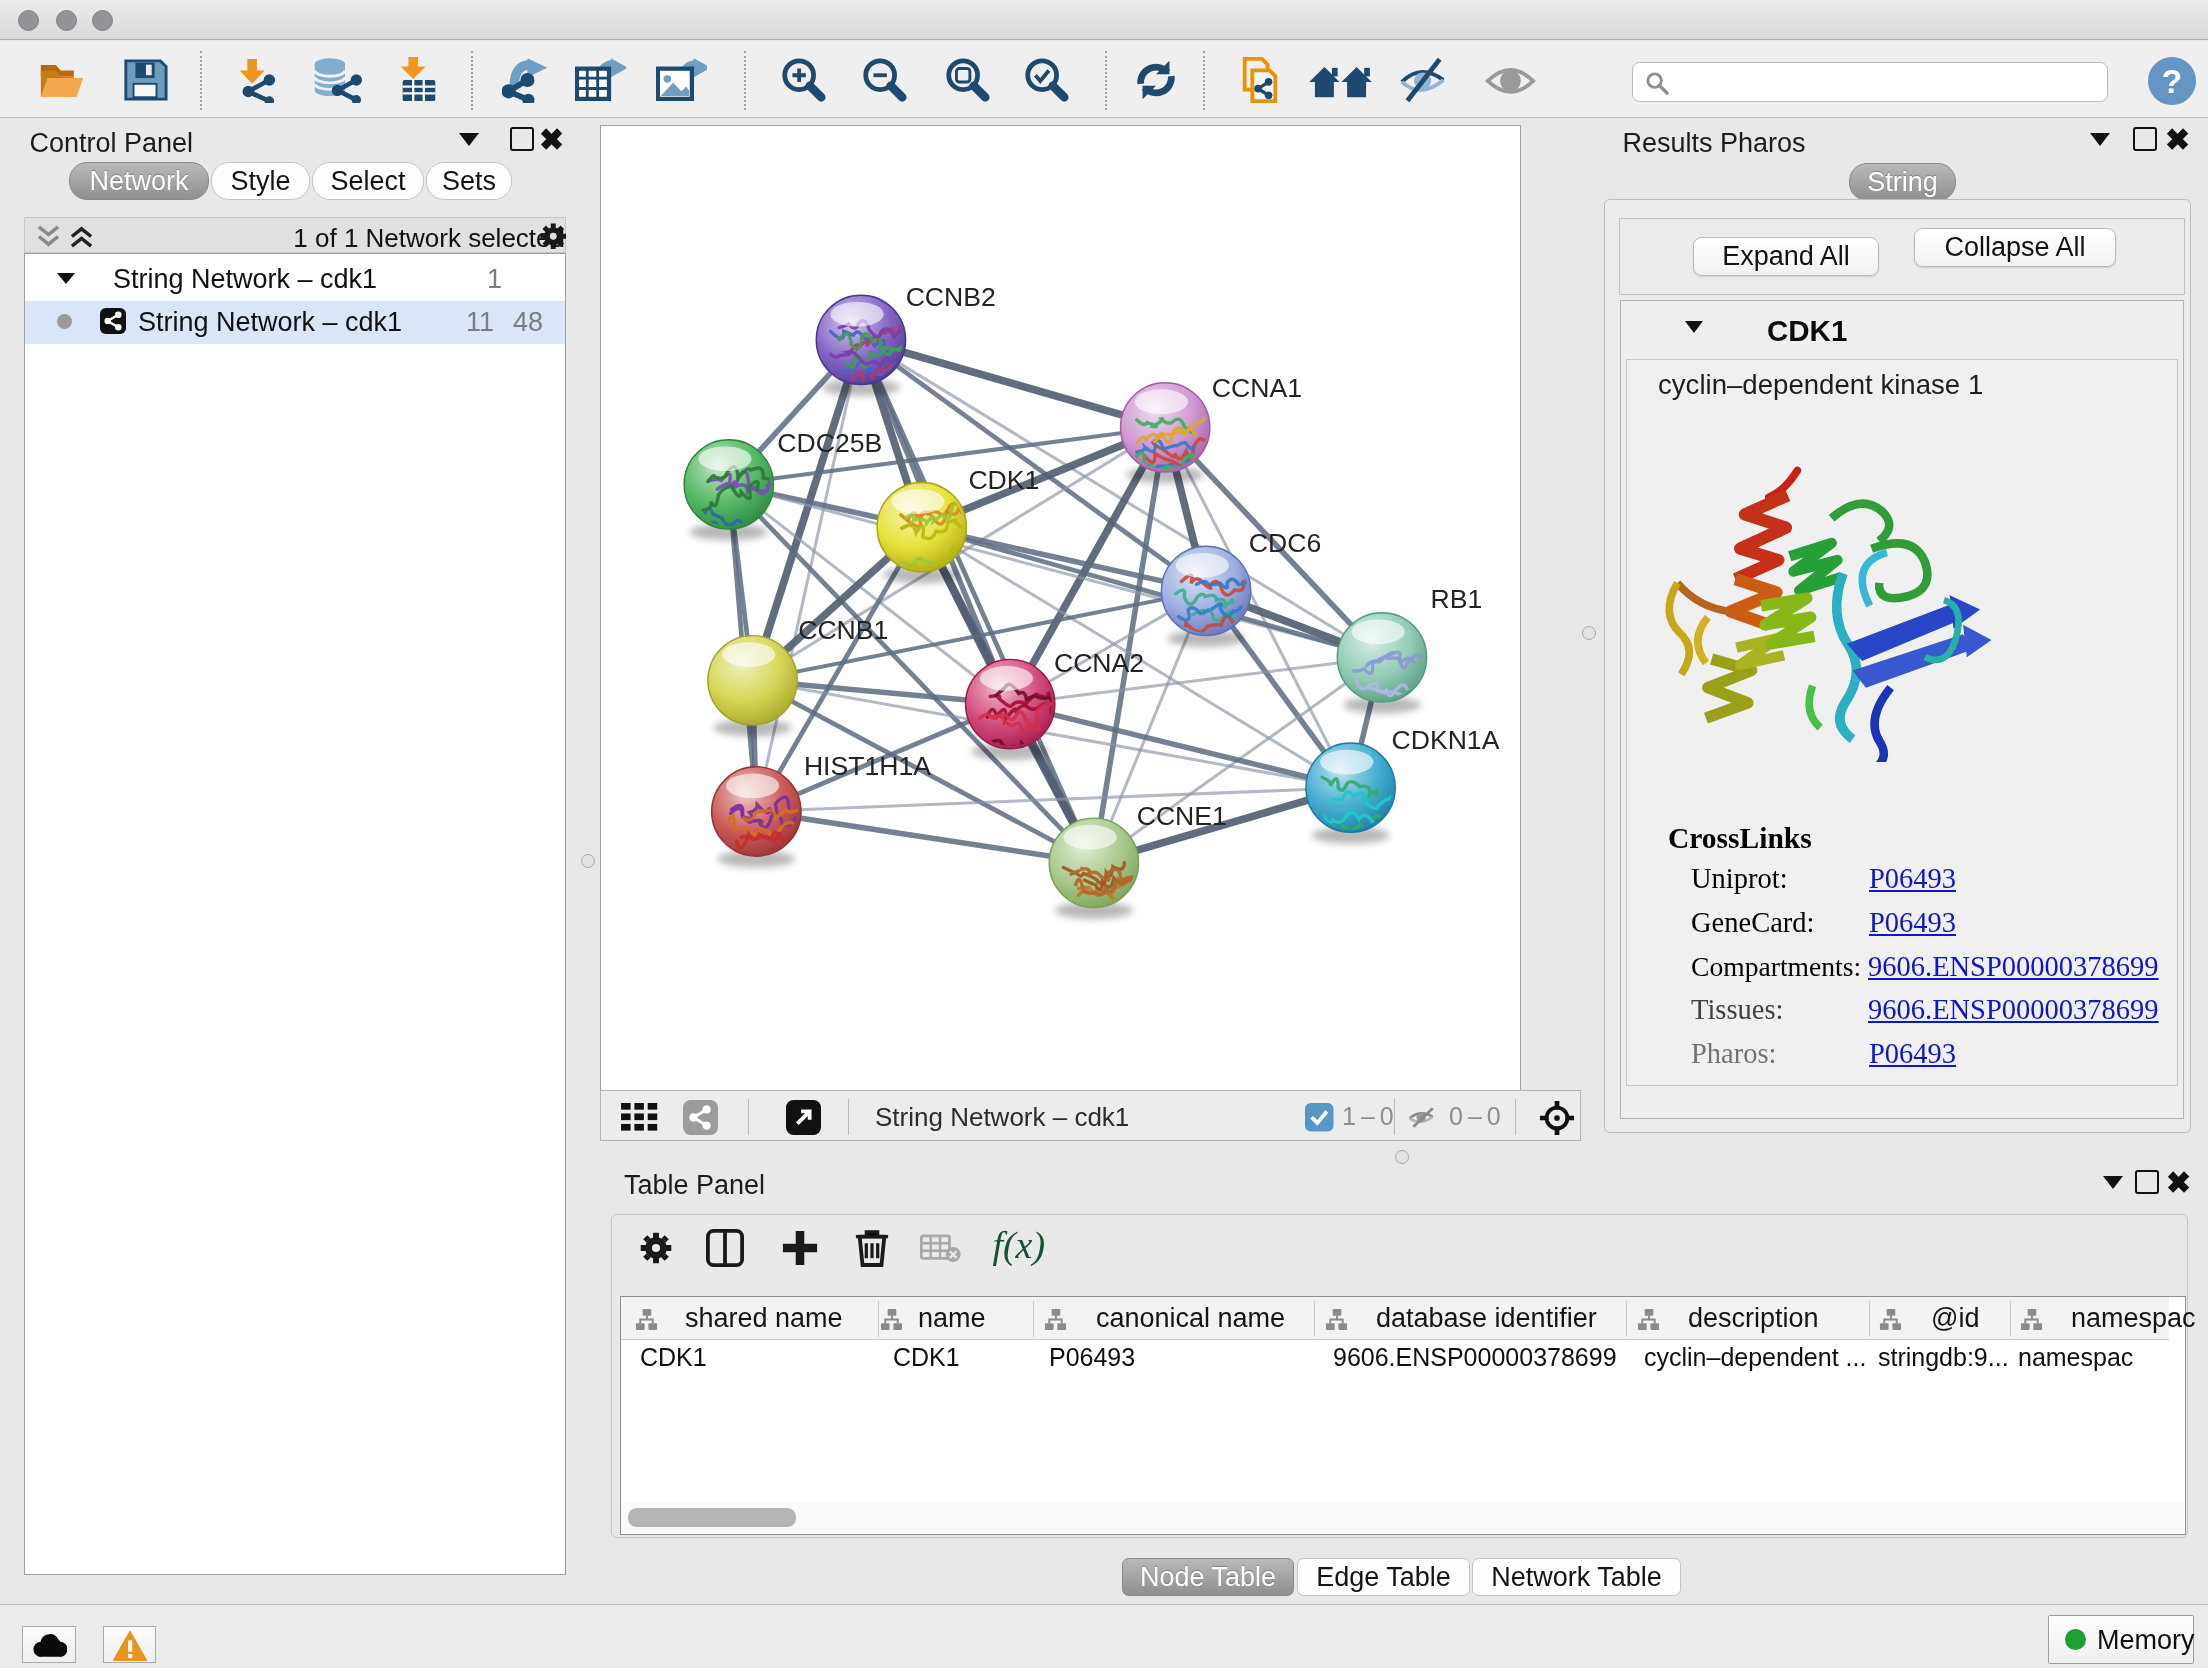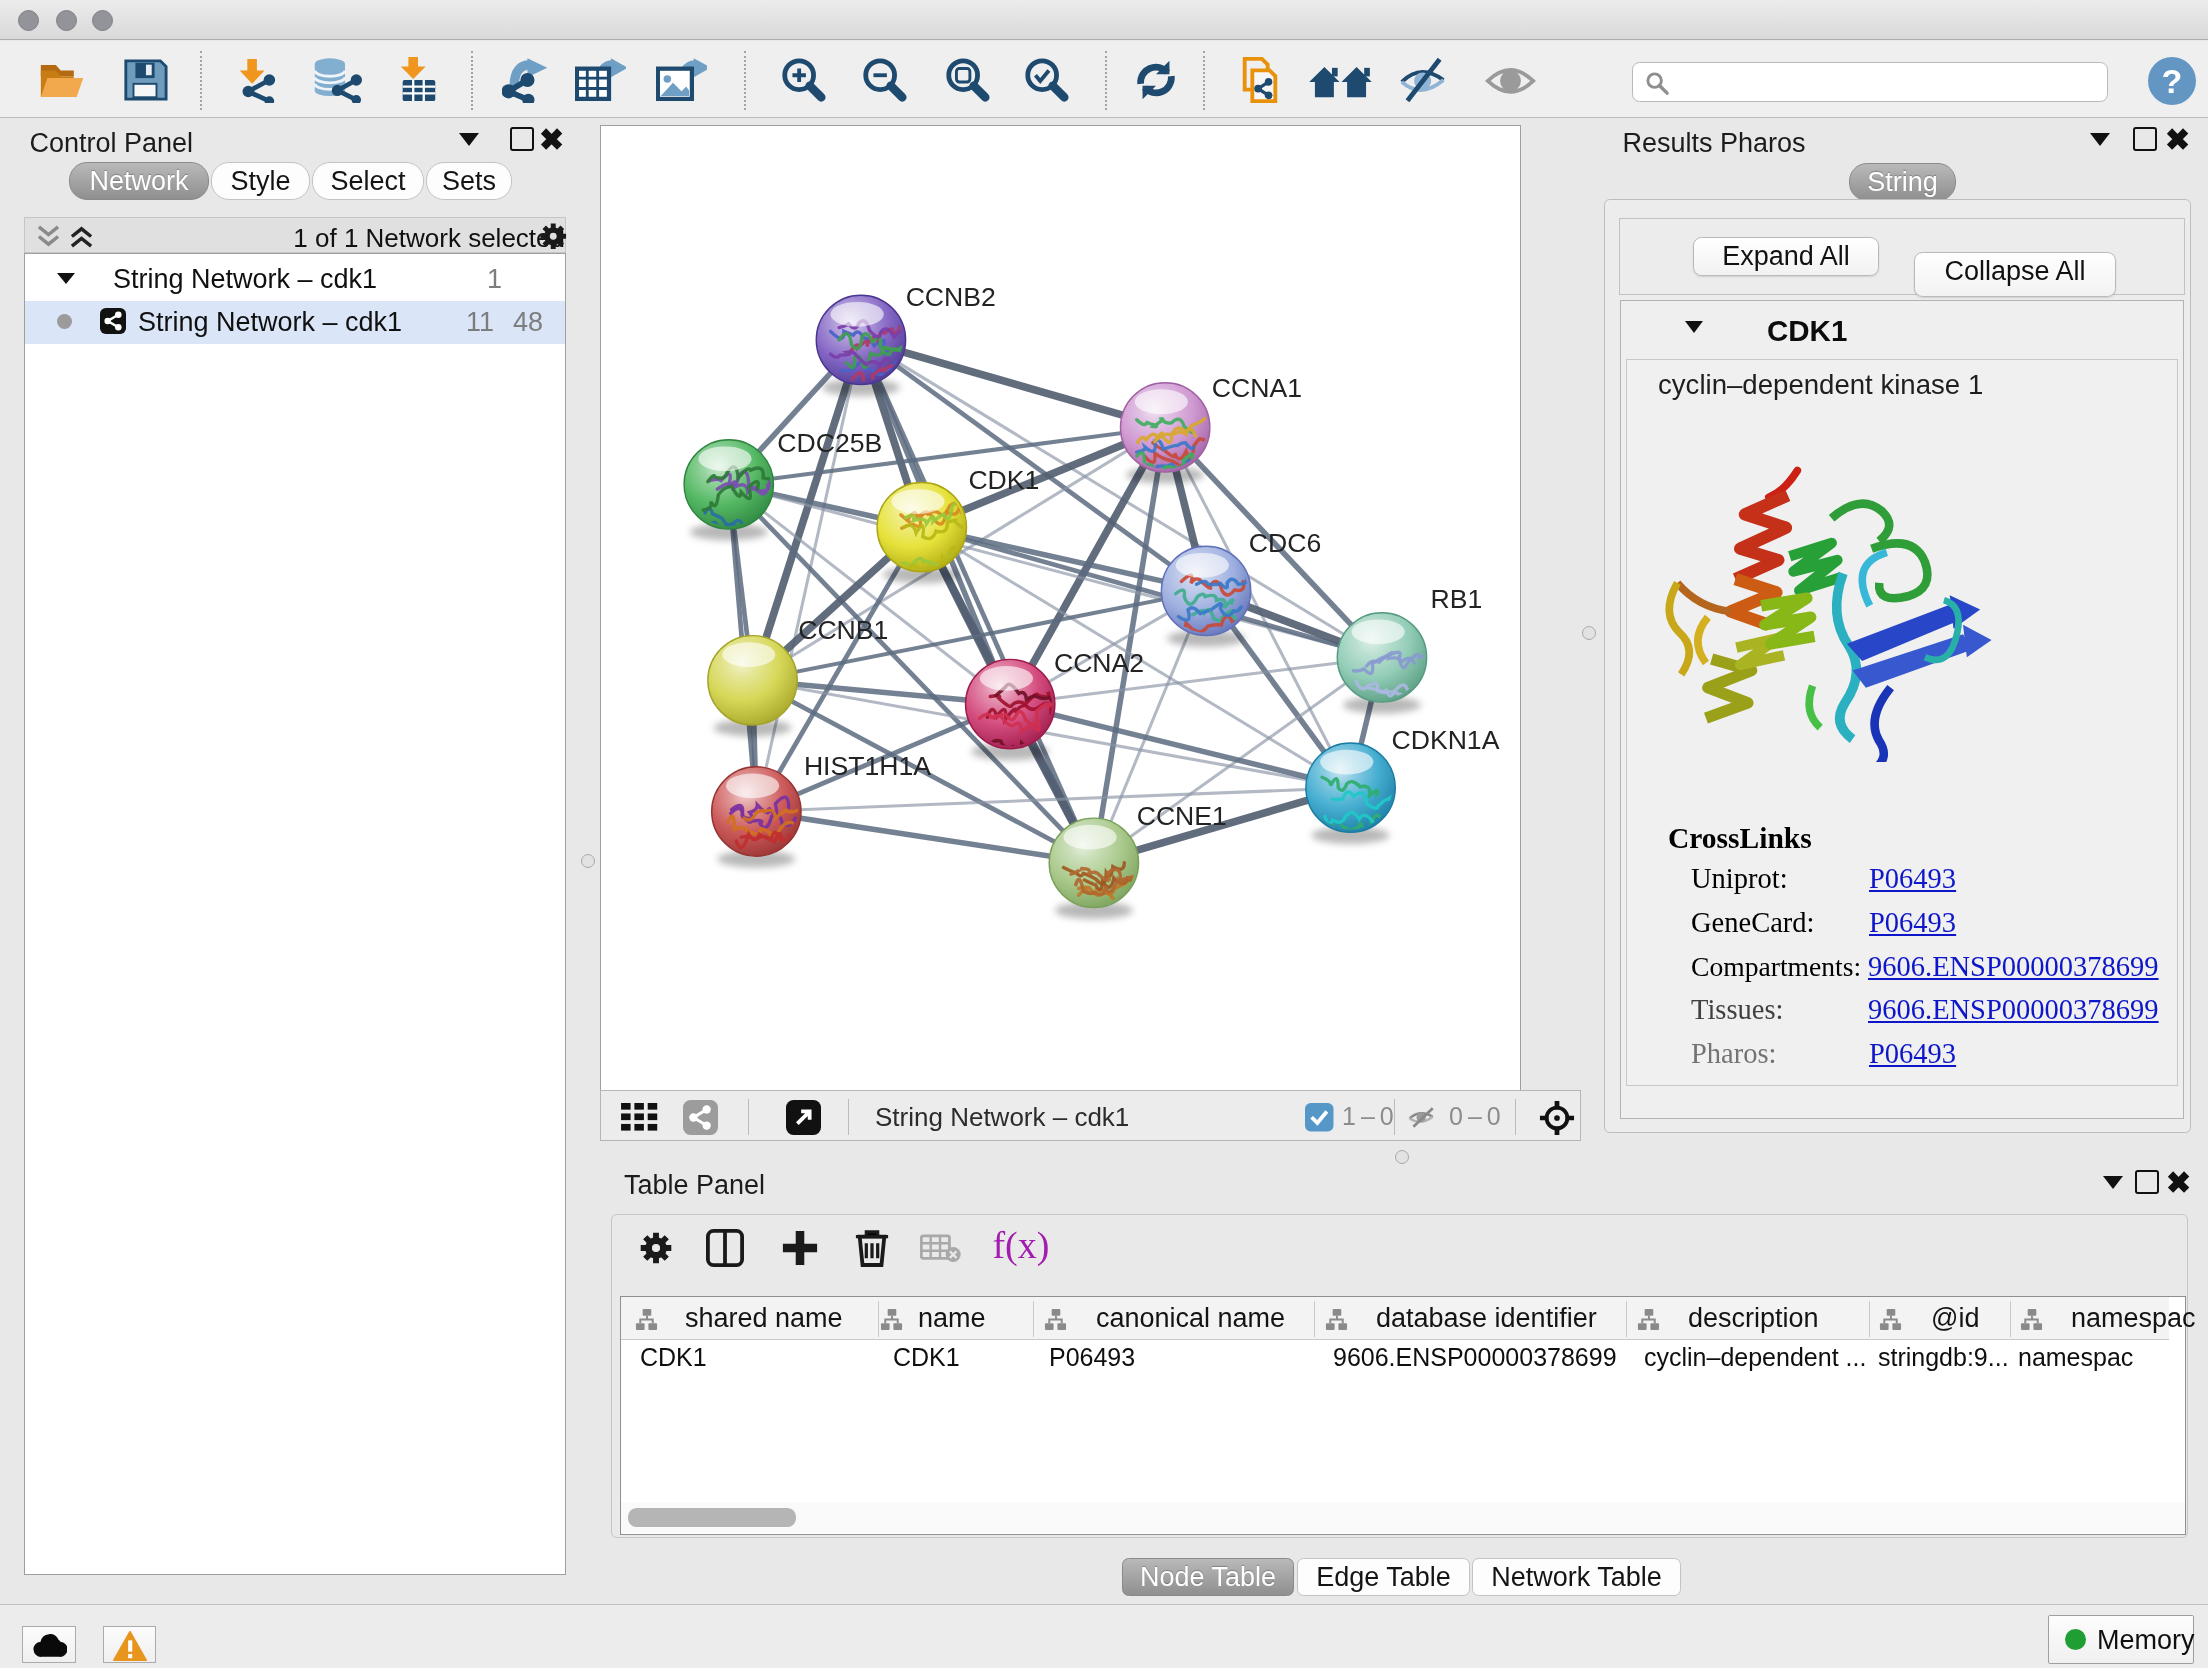--- a/index.html
+++ b/index.html
@@ -567,21 +567,21 @@
  <div class="abs tri" style="left:496px;top:15px"></div>
  <div class="abs maxbox" style="left:539px;top:8.6px"></div>
  <div class="abs xch" style="left:571px;top:6.7px">✖</div>
  <div class="tab tabsel" style="left:255px;top:45px;width:107px">String</div>
 
  <div class="abs" style="left:9.5px;top:81px;width:587px;height:934px;background:#ececec;
    border:1px solid #bdbdbd;border-radius:5.7px"></div>
 
  <div class="abs" style="left:25px;top:100px;width:566px;height:77px;border:1px solid #c2c2c2"></div>
  <div class="btn" style="left:99px;top:119px;width:186px;height:39px;line-height:37px">Expand All</div>
- <div class="btn" style="left:320px;top:134px;width:202px;height:45px;line-height:37px">Collapse All</div>
+ <div class="btn" style="left:320px;top:110px;width:202px;height:39px;line-height:37px">Collapse All</div>
 
  <div class="abs" style="left:26px;top:182px;width:564px;height:819px;border:1px solid #b3b3b3;background:#efefef">
    <div class="abs tri" style="left:64px;top:20px;border-left-width:9.5px;border-right-width:9.5px;border-top-width:12.4px"></div>
    <div class="abs" style="left:146px;top:13.3px;font-size:29.5px;font-weight:bold;color:#0c0c0c">CDK1</div>
    <div class="abs" style="left:4.8px;top:58px;width:552px;height:727px;border:1px solid #c8c8c8;background:#f0f0f0"></div>
    <div class="abs" style="left:37px;top:68px;font-size:27.6px;color:#1e1e1e">cyclin–dependent kinase 1</div>
 
    <svg class="abs" style="left:24px;top:160px" width="358" height="301" viewBox="0 0 376 316">
      <path d="M160,10 q-14,22 -30,28" stroke="#cc2015" stroke-width="8" fill="none" stroke-linecap="round"></path>
 <path d="M150,36 L105,56 L148,70 L100,92 L140,104 L95,124" stroke="#c43018" stroke-width="13" fill="none" stroke-linejoin="round"></path>
@@ -650,21 +650,21 @@
   <svg class="abs" style="left:242px;top:12.4px" width="36" height="40" viewBox="0 0 38 42">
    <path d="M6 10 h26 l-3 30 h-20 z" fill="none" stroke="#1a1a1a" stroke-width="4"></path>
    <path d="M2 10 h34 M13 10 v-5 h12 v5 M13 17 v16 M19 17 v16 M25 17 v16" stroke="#1a1a1a" stroke-width="3.4"></path>
       </svg>
   <svg class="abs" style="left:308px;top:18px" width="42" height="30" viewBox="0 0 44 32">
    <rect x="1" y="3" width="30" height="24" rx="2" fill="none" stroke="#a9a9a9" stroke-width="3"></rect>
    <path d="M1 11 h30 M1 19 h30 M11 3 v24 M21 3 v24" stroke="#a9a9a9" stroke-width="2.6"></path>
    <circle cx="35" cy="23" r="8" fill="#a9a9a9"></circle>
         <path d="M31.5 19.5 l7 7 M38.5 19.5 l-7 7" stroke="#e9e9e9" stroke-width="2.4"></path>
       </svg>
-  <div class="abs serif" style="left:380px;top:7.6px;font-size:38px;color:#a21caf">f(x)</div>
+  <div class="abs serif" style="left:380px;top:7.6px;font-size:38px;font-style:italic;color:#14532d">f(x)</div>
 
   <div class="abs" style="left:7.6px;top:81px;width:1566px;height:239px;background:#fff;border:1px solid #8f8f8f">
    <div class="abs" style="left:0;top:0;width:1548px;height:43px;background:#f3f3f3;border-bottom:1px solid #c9c9c9">
 <svg class="abs" style="left:14.3px;top:10.5px" width="23" height="23" viewBox="0 0 24 24">
             <g fill="#8a8a8a">
               <rect x="8" y="1" width="9" height="7" rx="1"></rect>
               <rect x="1" y="16" width="9" height="7" rx="1"></rect>
               <rect x="14" y="16" width="9" height="7" rx="1"></rect>
             </g>
             <path d="M12.5 8 v4 M5.5 16 v-4 h13 v4" stroke="#8a8a8a" stroke-width="2" fill="none"></path>

